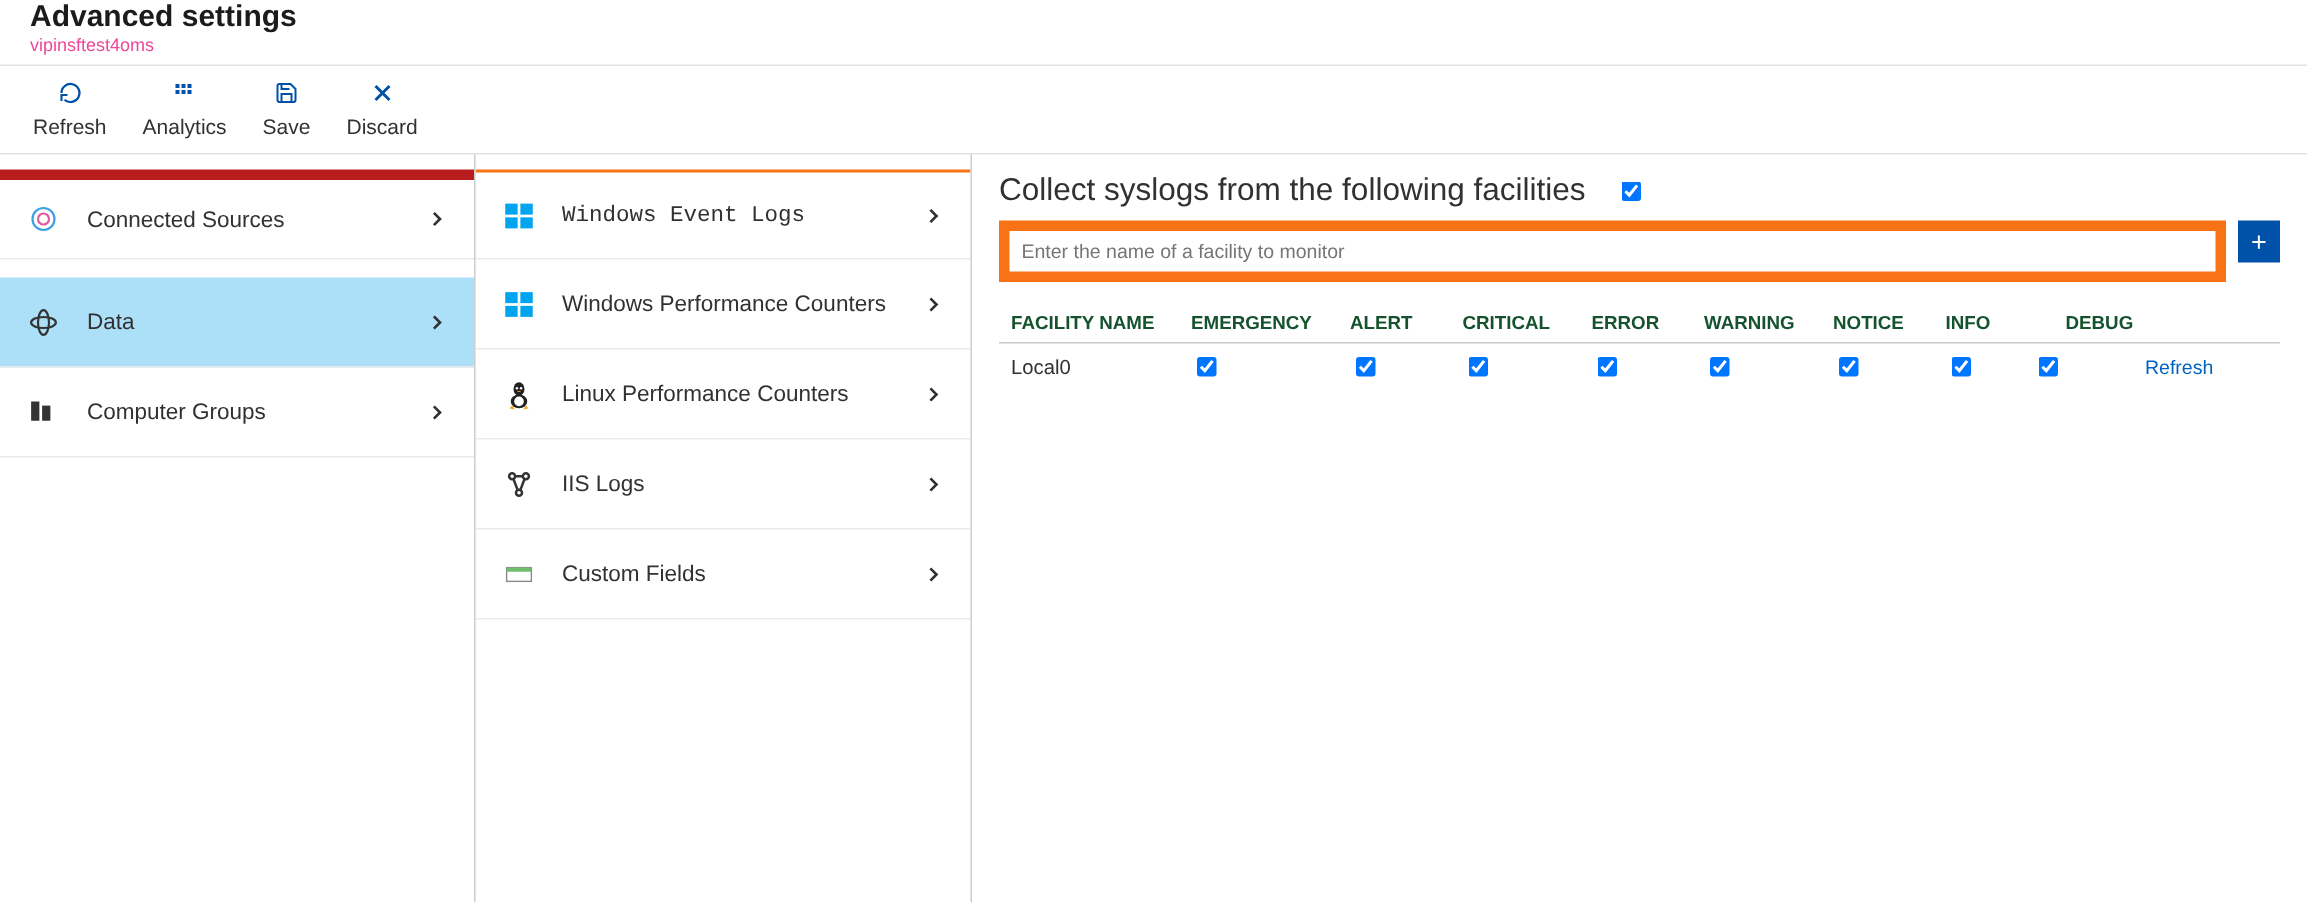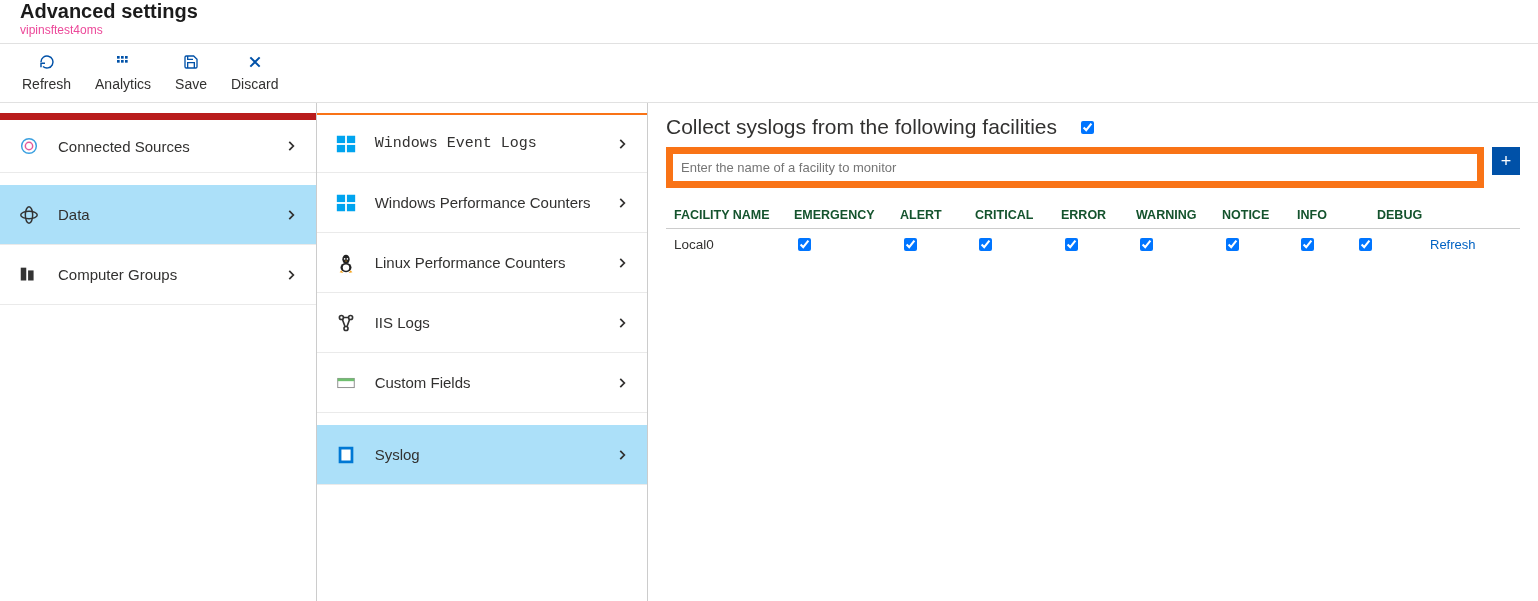--- a/index.html
+++ b/index.html
@@ -303,32 +303,20 @@
         <svg viewBox="0 0 24 24">
             <rect x="3" y="7" width="18" height="10" fill="none" stroke="#888"></rect>
             <rect x="3" y="7" width="18" height="3" fill="#6fbf6f"></rect>
           </svg>
       </span>
       <span>Custom Fields</span>
       <span class="chevron"><svg viewBox="0 0 24 24" fill="none" stroke="currentColor" stroke-width="3">
             <path d="M9 5l7 7-7 7"></path>
           </svg></span>
     </div>
-    <div class="nav-item selected">
-      <span class="nav-icon">
-        <svg viewBox="0 0 24 24">
-            <rect x="4" y="3" width="16" height="18" fill="#0078d4"></rect>
-            <rect x="7" y="6" width="10" height="12" fill="#fff"></rect>
-          </svg>
-      </span>
-      <span>Syslog</span>
-      <span class="chevron"><svg viewBox="0 0 24 24" fill="none" stroke="currentColor" stroke-width="3">
-            <path d="M9 5l7 7-7 7"></path>
-          </svg></span>
-    </div>
   </div>
 
   <div class="col-right">
     <div class="right-title-row">
       <div class="right-title">Collect syslogs from the following facilities</div>
       <label class="apply-row">
         <input type="checkbox" checked="" style="">
       </label>
     </div>
     <div class="input-row">

